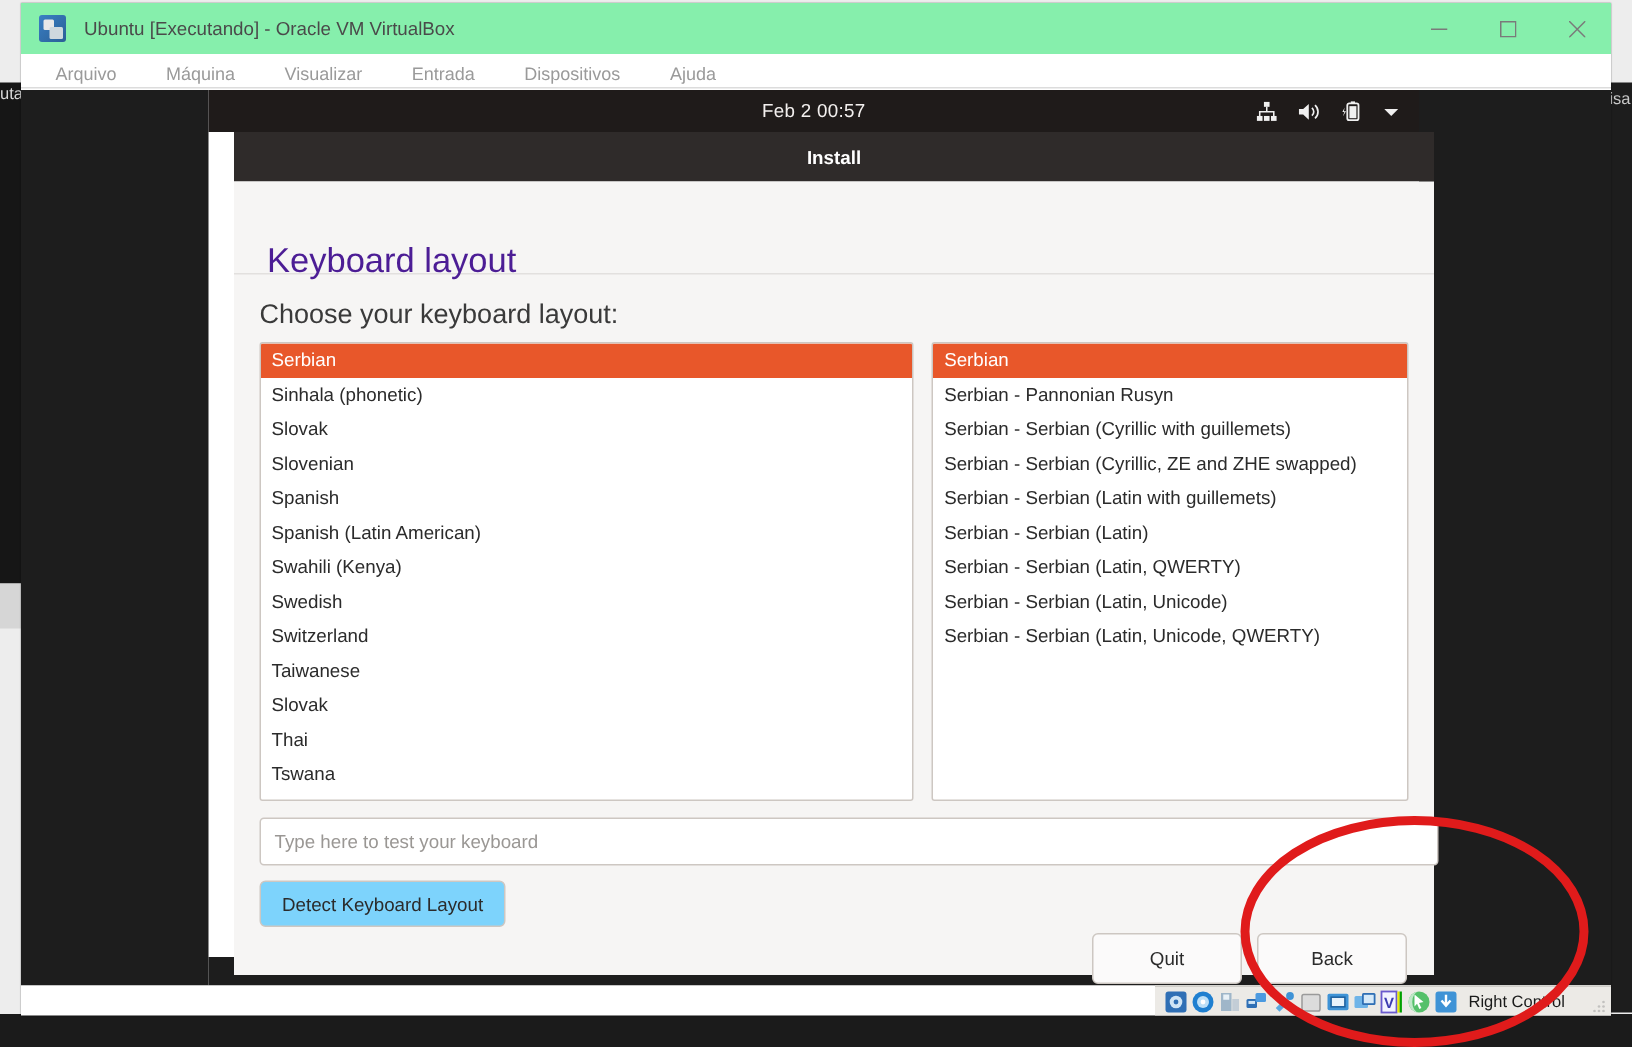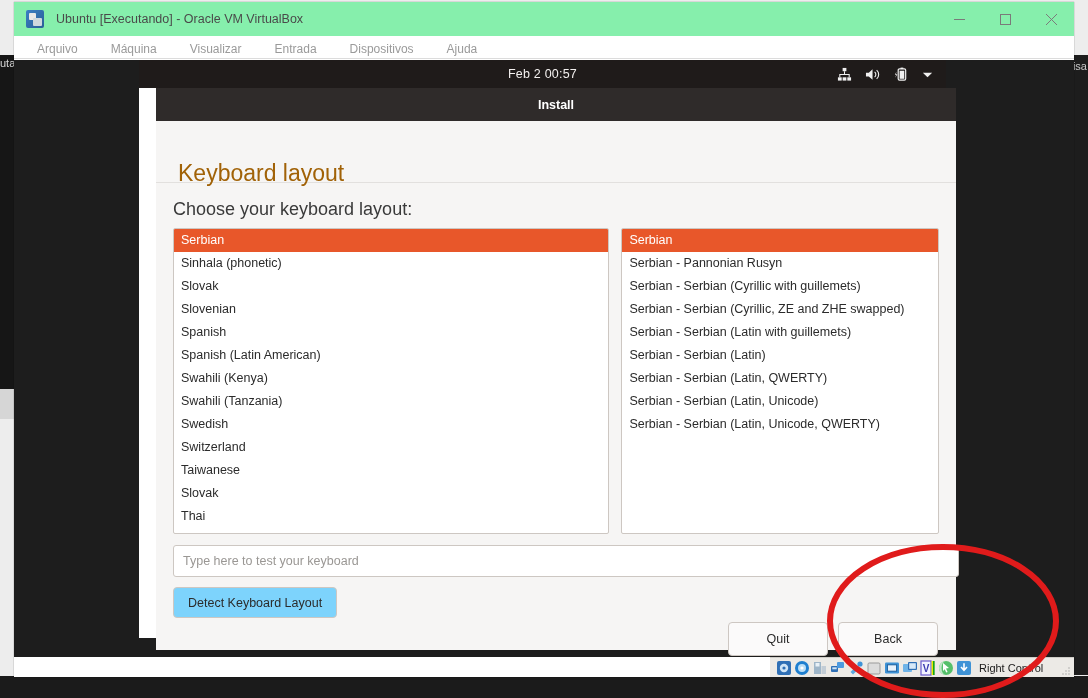--- a/index.html
+++ b/index.html
@@ -225,21 +225,21 @@
   .install-header {
     height: 62px;
     display: flex;
     align-items: center;
     padding-left: 22px;
     border-bottom: 1px solid #e2e0de;
   }
   .install-header h1 {
     font-size: 23px;
     font-weight: normal;
-    color: #a16207;
+    color: #4c1d95;
     margin-top: 44px;
   }
   .install-content {
     padding: 16px 17px 0 17px;
   }
   .choose-label {
     font-size: 18px;
     color: #3a3a3a;
     margin-bottom: 8px;
   }
@@ -462,21 +462,20 @@
         <div class="list-row">
 
           <div class="list-pane left">
             <div class="list-item selected">Serbian</div>
             <div class="list-item">Sinhala (phonetic)</div>
             <div class="list-item">Slovak</div>
             <div class="list-item">Slovenian</div>
             <div class="list-item">Spanish</div>
             <div class="list-item">Spanish (Latin American)</div>
             <div class="list-item">Swahili (Kenya)</div>
-            <div class="list-item">Swahili (Tanzania)</div>
             <div class="list-item">Swedish</div>
             <div class="list-item">Switzerland</div>
             <div class="list-item">Taiwanese</div>
             <div class="list-item">Slovak</div>
             <div class="list-item">Thai</div>
             <div class="list-item">Tswana</div>
           </div>
 
           <div class="list-pane right">
             <div class="list-item selected">Serbian</div>

